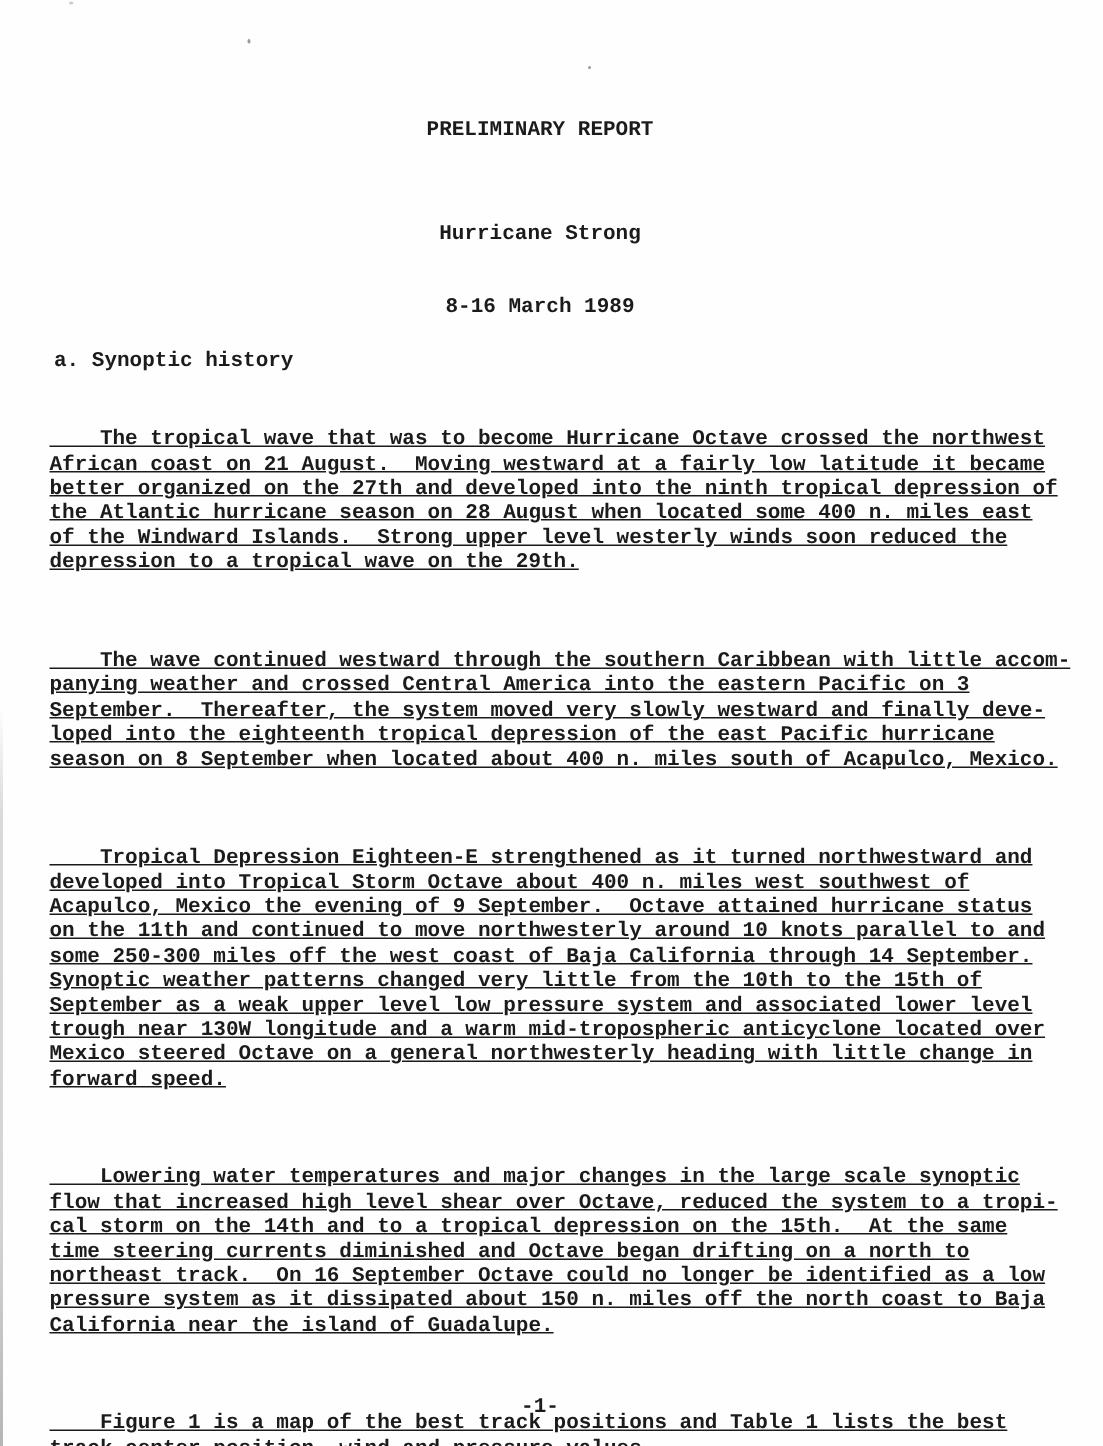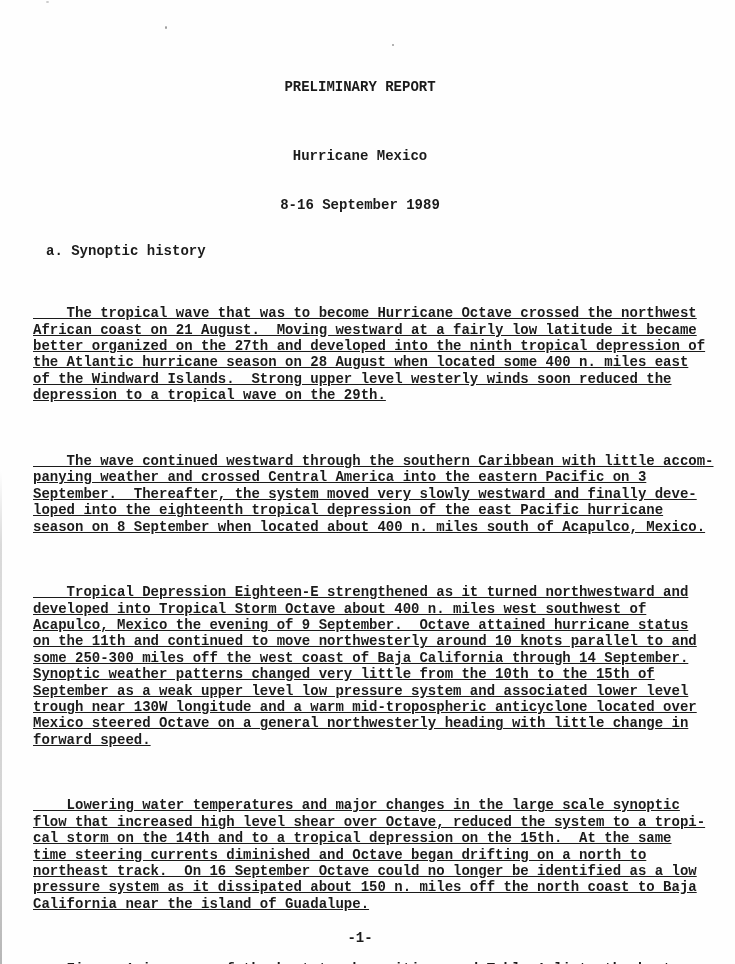--- a/index.html
+++ b/index.html
@@ -31,21 +31,21 @@
     margin-bottom: 20px;
   }
   .doc-body {
     position: absolute;
     top: 148px;
     left: 33px;
     width: 690px;
     white-space: pre;
   }
   .section-heading {
-    margin: 13px;
+    margin: 3px;
   }
   .para {
     margin: 0 0 16.4px 0;
     white-space: pre;
     text-decoration: underline;
   }
   .page-footer {
     position: absolute;
     top: 930px;
     left: 0;
@@ -76,22 +76,22 @@
 
 <div class="page">
 
   <div class="edge-line"></div>
   <div class="speck speck-1"></div>
   <div class="speck speck-2"></div>
   <div class="speck speck-3"></div>
 
   <div class="title-block">
     <div class="doc-title">PRELIMINARY REPORT</div>
-    <div class="doc-subtitle">Hurricane Mexico</div>
-    <div class="doc-subtitle">8-16 September 1989</div>
+    <div class="doc-subtitle">Hurricane Strong</div>
+    <div class="doc-subtitle">8-16 March 1989</div>
   </div>
 
   <div class="doc-body">
 
     <div class="section">
       <div class="section-heading">a. Synoptic history</div>
       <div class="para">    The tropical wave that was to become Hurricane Octave crossed the northwest
 African coast on 21 August.  Moving westward at a fairly low latitude it became
 better organized on the 27th and developed into the ninth tropical depression of
 the Atlantic hurricane season on 28 August when located some 400 n. miles east

